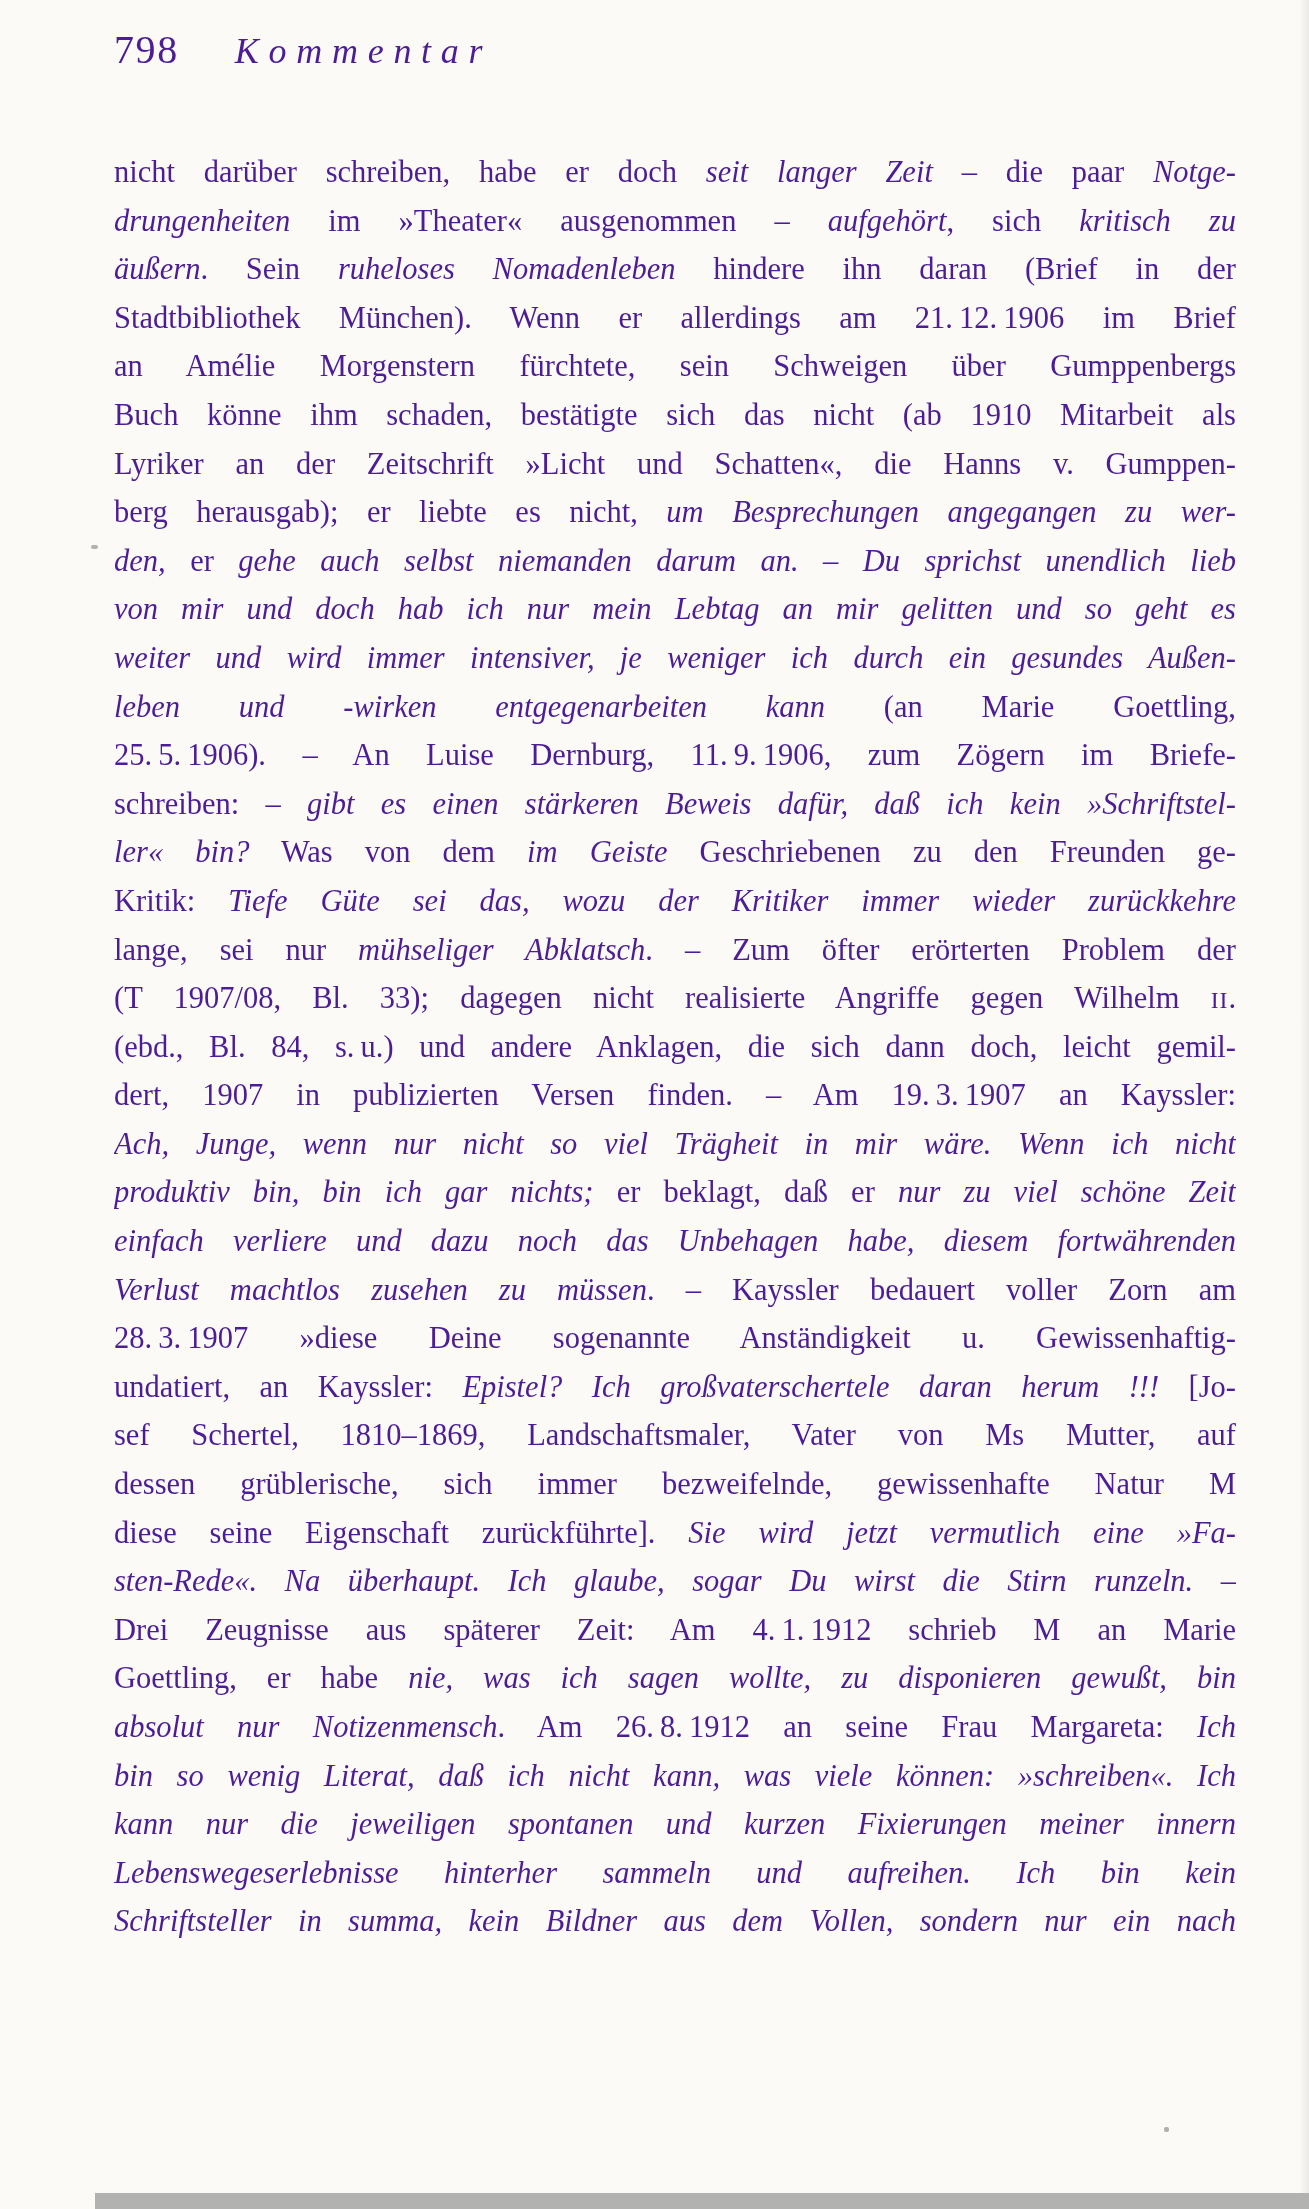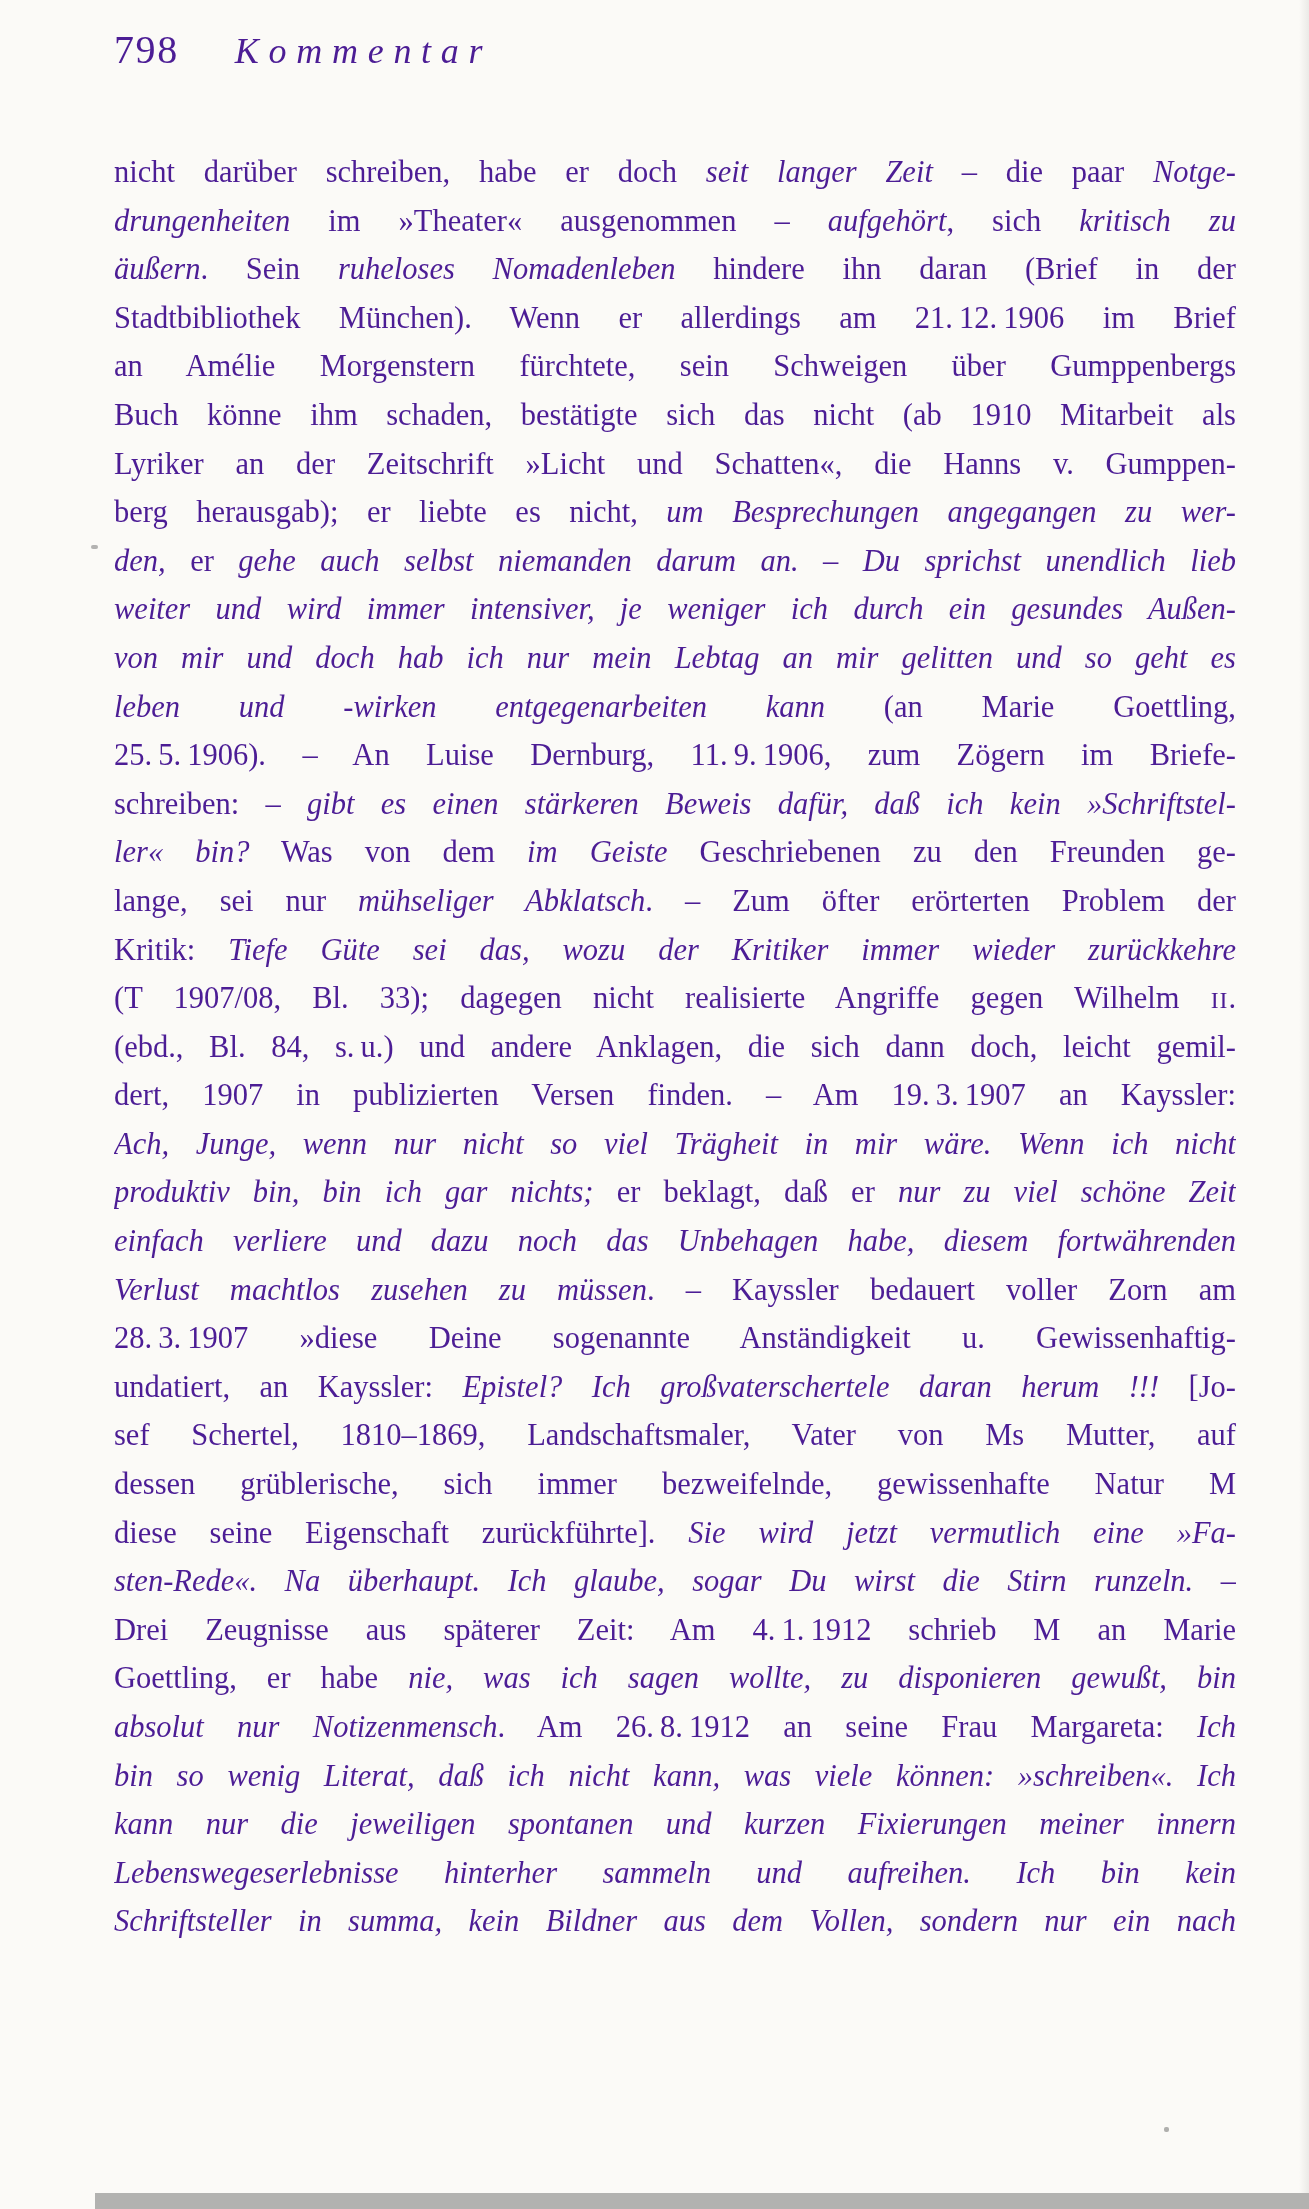--- a/index.html
+++ b/index.html
@@ -66,28 +66,28 @@
   <div class="text-block">
       <div class="line"><span>nicht darüber schreiben, habe er doch </span><span class="it">seit langer Zeit</span><span> – die paar </span><span class="it">Notge-</span></div>
       <div class="line"><span class="it">drungenheiten</span><span> im »Theater« ausgenommen – </span><span class="it">aufgehört</span><span>, sich </span><span class="it">kritisch zu</span></div>
       <div class="line"><span class="it">äußern</span><span>. Sein </span><span class="it">ruheloses Nomadenleben</span><span> hindere ihn daran (Brief in der</span></div>
       <div class="line"><span>Stadtbibliothek München). Wenn er allerdings am 21. 12. 1906 im Brief</span></div>
       <div class="line"><span>an Amélie Morgenstern fürchtete, sein Schweigen über Gumppenbergs</span></div>
       <div class="line"><span>Buch könne ihm schaden, bestätigte sich das nicht (ab 1910 Mitarbeit als</span></div>
       <div class="line"><span>Lyriker an der Zeitschrift »Licht und Schatten«, die Hanns v. Gumppen-</span></div>
       <div class="line"><span>berg herausgab); er liebte es nicht, </span><span class="it">um Besprechungen angegangen zu wer-</span></div>
       <div class="line"><span class="it">den,</span><span> er </span><span class="it">gehe auch selbst niemanden darum an.</span><span> – </span><span class="it">Du sprichst unendlich lieb</span></div>
+      <div class="line"><span class="it">von mir und doch hab ich nur mein Lebtag an mir gelitten und so geht es</span></div>
       <div class="line"><span class="it">weiter und wird immer intensiver, je weniger ich durch ein gesundes Außen-</span></div>
-      <div class="line"><span class="it">von mir und doch hab ich nur mein Lebtag an mir gelitten und so geht es</span></div>
       <div class="line"><span class="it">leben und -wirken entgegenarbeiten kann</span><span> (an Marie Goettling,</span></div>
       <div class="line"><span>25. 5. 1906). – An Luise Dernburg, 11. 9. 1906, zum Zögern im Briefe-</span></div>
       <div class="line"><span>schreiben: – </span><span class="it">gibt es einen stärkeren Beweis dafür, daß ich kein »Schriftstel-</span></div>
       <div class="line"><span class="it">ler« bin?</span><span> Was von dem </span><span class="it">im Geiste</span><span> Geschriebenen zu den Freunden ge-</span></div>
+      <div class="line"><span>Kritik: </span><span class="it">Tiefe Güte sei das, wozu der Kritiker immer wieder zurückkehre</span></div>
       <div class="line"><span>lange, sei nur </span><span class="it">mühseliger Abklatsch</span><span>. – Zum öfter erörterten Problem der</span></div>
-      <div class="line"><span>Kritik: </span><span class="it">Tiefe Güte sei das, wozu der Kritiker immer wieder zurückkehre</span></div>
       <div class="line"><span>(T 1907/08, Bl. 33); dagegen nicht realisierte Angriffe gegen Wilhelm </span><span class="sc">II</span><span>.</span></div>
       <div class="line"><span>(ebd., Bl. 84, s. u.) und andere Anklagen, die sich dann doch, leicht gemil-</span></div>
       <div class="line"><span>dert, 1907 in publizierten Versen finden. – Am 19. 3. 1907 an Kayssler:</span></div>
       <div class="line"><span class="it">Ach, Junge, wenn nur nicht so viel Trägheit in mir wäre. Wenn ich nicht</span></div>
       <div class="line"><span class="it">produktiv bin, bin ich gar nichts;</span><span> er beklagt, daß er </span><span class="it">nur zu viel schöne Zeit</span></div>
       <div class="line"><span class="it">einfach verliere und dazu noch das Unbehagen habe, diesem fortwährenden</span></div>
       <div class="line"><span class="it">Verlust machtlos zusehen zu müssen</span><span>. – Kayssler bedauert voller Zorn am</span></div>
       <div class="line"><span>28. 3. 1907 »diese Deine sogenannte Anständigkeit u. Gewissenhaftig-</span></div>
       <div class="line"><span>undatiert, an Kayssler: </span><span class="it">Epistel? Ich großvaterschertele daran herum !!!</span><span> [Jo-</span></div>
       <div class="line"><span>sef Schertel, 1810–1869, Landschaftsmaler, Vater von Ms Mutter, auf</span></div>

